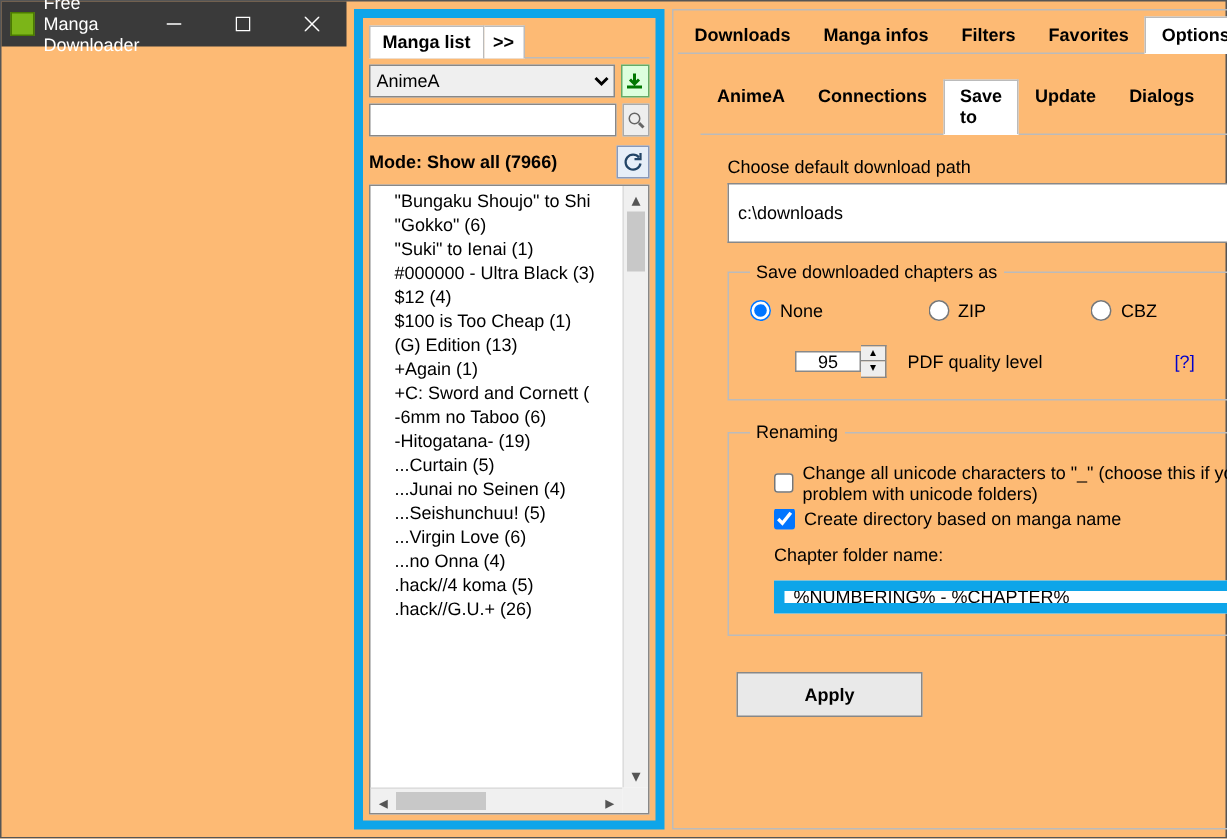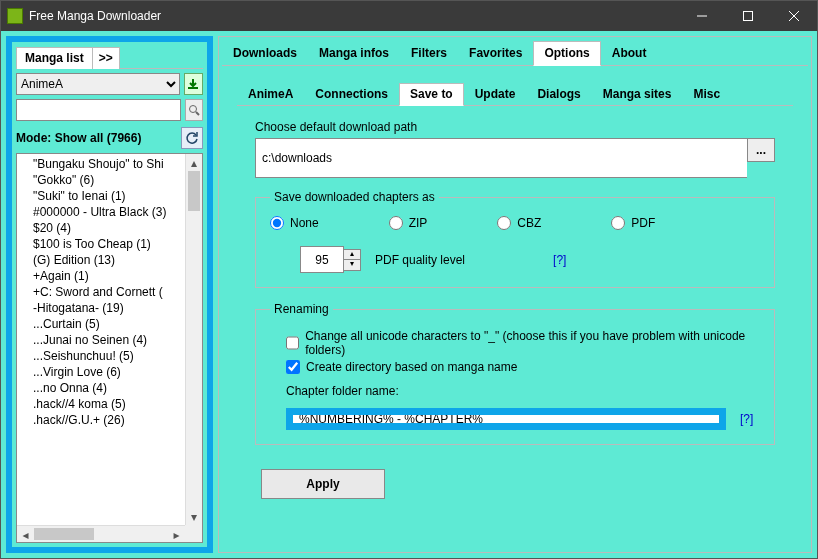--- a/index.html
+++ b/index.html
@@ -1,17 +1,17 @@
 <!DOCTYPE html>
 <html><head>
 <meta charset="utf-8">
 <style>
   * { box-sizing: border-box; font-family: "Segoe UI", Tahoma, sans-serif; font-size: 12px; }
   body { margin: 0; background: #fff; }
-  .window { width: 818px; height: 559px; border: 1px solid #555; display: flex; flex-direction: column; background:#5eead4;}
+  .window { width: 818px; height: 559px; border: 1px solid #555; display: flex; flex-direction: row; background:#fdba74;}
   .titlebar { height: 30px; background: #3a3a3a; color: #fff; display: flex; align-items: center; padding: 0 0 0 6px; }
   .titlebar .icon { width:16px; height:16px; background:#7cb518; border:1px solid #4a7a00; margin-right:6px; display:inline-block;}
   .titlebar .title { flex: 1; font-size: 12px; }
   .titlebar .winbtn { width: 46px; height: 30px; display: flex; align-items:center; justify-content:center; color:#fff; }
   .titlebar .winbtn svg { stroke:#fff; stroke-width:1; fill:none;}
   .body { flex:1; display:flex; padding:5px; gap:5px; min-height:0;}
   .panel-left { width:207px; border:6px solid #0ea5e9; display:flex; flex-direction:column; padding:4px; }
   .panel-right { flex:1; border:1px solid #bbb; display:flex; flex-direction:column; }
   .left-tabs { display:flex; border-bottom:1px solid #bbb; position:relative; margin-bottom:4px;}
   .left-tab { padding:3px 8px 4px; border:1px solid #bbb; border-bottom:none; position:relative; top:1px; background:#fff; font-weight:bold;}
@@ -45,21 +45,21 @@
   .label { margin-bottom:4px;}
   .path-row { display:flex; margin-bottom:12px;}
   .path-row input { flex:1; height:40px; border:1px solid #888; border-right:none; padding:0 6px;}
   .path-row button { width:28px; height:24px; border:1px solid #888; background:#eee; font-weight:bold;}
   fieldset { border:1px solid #bbb; padding:10px 14px 14px; margin:0 0 14px;}
   legend { padding:0 4px;}
   .radios { display:flex; gap:70px; padding:2px 0;}
   .radios label { display:flex; align-items:center; gap:6px;}
   .pdfrow { display:flex; align-items:center; gap:14px; margin:14px 0 0 30px;}
   .spinner { display:flex; align-items:center;}
-  .spinner input{ width:44px; height:27px; border:1px solid #888; text-align:center;}
+  .spinner input{ width:44px; height:14px; border:1px solid #888; text-align:center;}
   .spinner .btns{ display:flex; flex-direction:column; border:1px solid #888; border-left:none;}
   .spinner .btns div{width:16px;height:10px;background:#eee;font-size:8px;line-height:8px;text-align:center;border-bottom:1px solid #888;}
   .spinner .btns div:last-child{border-bottom:none;}
   .helplink { color:#0000cc; cursor:default;}
   .checks label{ display:flex; align-items:center; gap:6px; margin:3px 0;}
   .chapter-row { display:flex; align-items:center; gap:14px; margin-top:10px;}
   .chapter-row input{ flex:1; height:22px; border:7px solid #0ea5e9; padding:0 6px; max-width:440px;}
   .apply-wrap { margin:10px 0 0 24px;}
   .apply-btn { width:124px; height:30px; background:#e9e9e9; border:1px solid #888; font-weight:bold;}
   input[type=radio],input[type=checkbox]{width:14px;height:14px;margin:0;}
@@ -119,25 +119,26 @@
               <path d="M12 1v4h-4" stroke="#246" fill="none" stroke-width="1.5"></path>
             </svg>
           </div>
       </div>
       <div class="listbox">
         <div class="inner" id="manga-items">
             <div class="item">"Bungaku Shoujo" to Shi</div>
             <div class="item">"Gokko" (6)</div>
             <div class="item">"Suki" to Ienai (1)</div>
             <div class="item">#000000 - Ultra Black (3)</div>
-            <div class="item">$20 (4)</div>
+            <div class="item">$12 (4)</div>
             <div class="item">$100 is Too Cheap (1)</div>
             <div class="item">(G) Edition (13)</div>
             <div class="item">+Again (1)</div>
             <div class="item">+C: Sword and Cornett (</div>
+            <div class="item">-6mm no Taboo (6)</div>
             <div class="item">-Hitogatana- (19)</div>
             <div class="item">...Curtain (5)</div>
             <div class="item">...Junai no Seinen (4)</div>
             <div class="item">...Seishunchuu! (5)</div>
             <div class="item">...Virgin Love (6)</div>
             <div class="item">...no Onna (4)</div>
             <div class="item">.hack//4 koma (5)</div>
             <div class="item">.hack//G.U.+ (26)</div>
           </div>
         <div class="vscroll">

